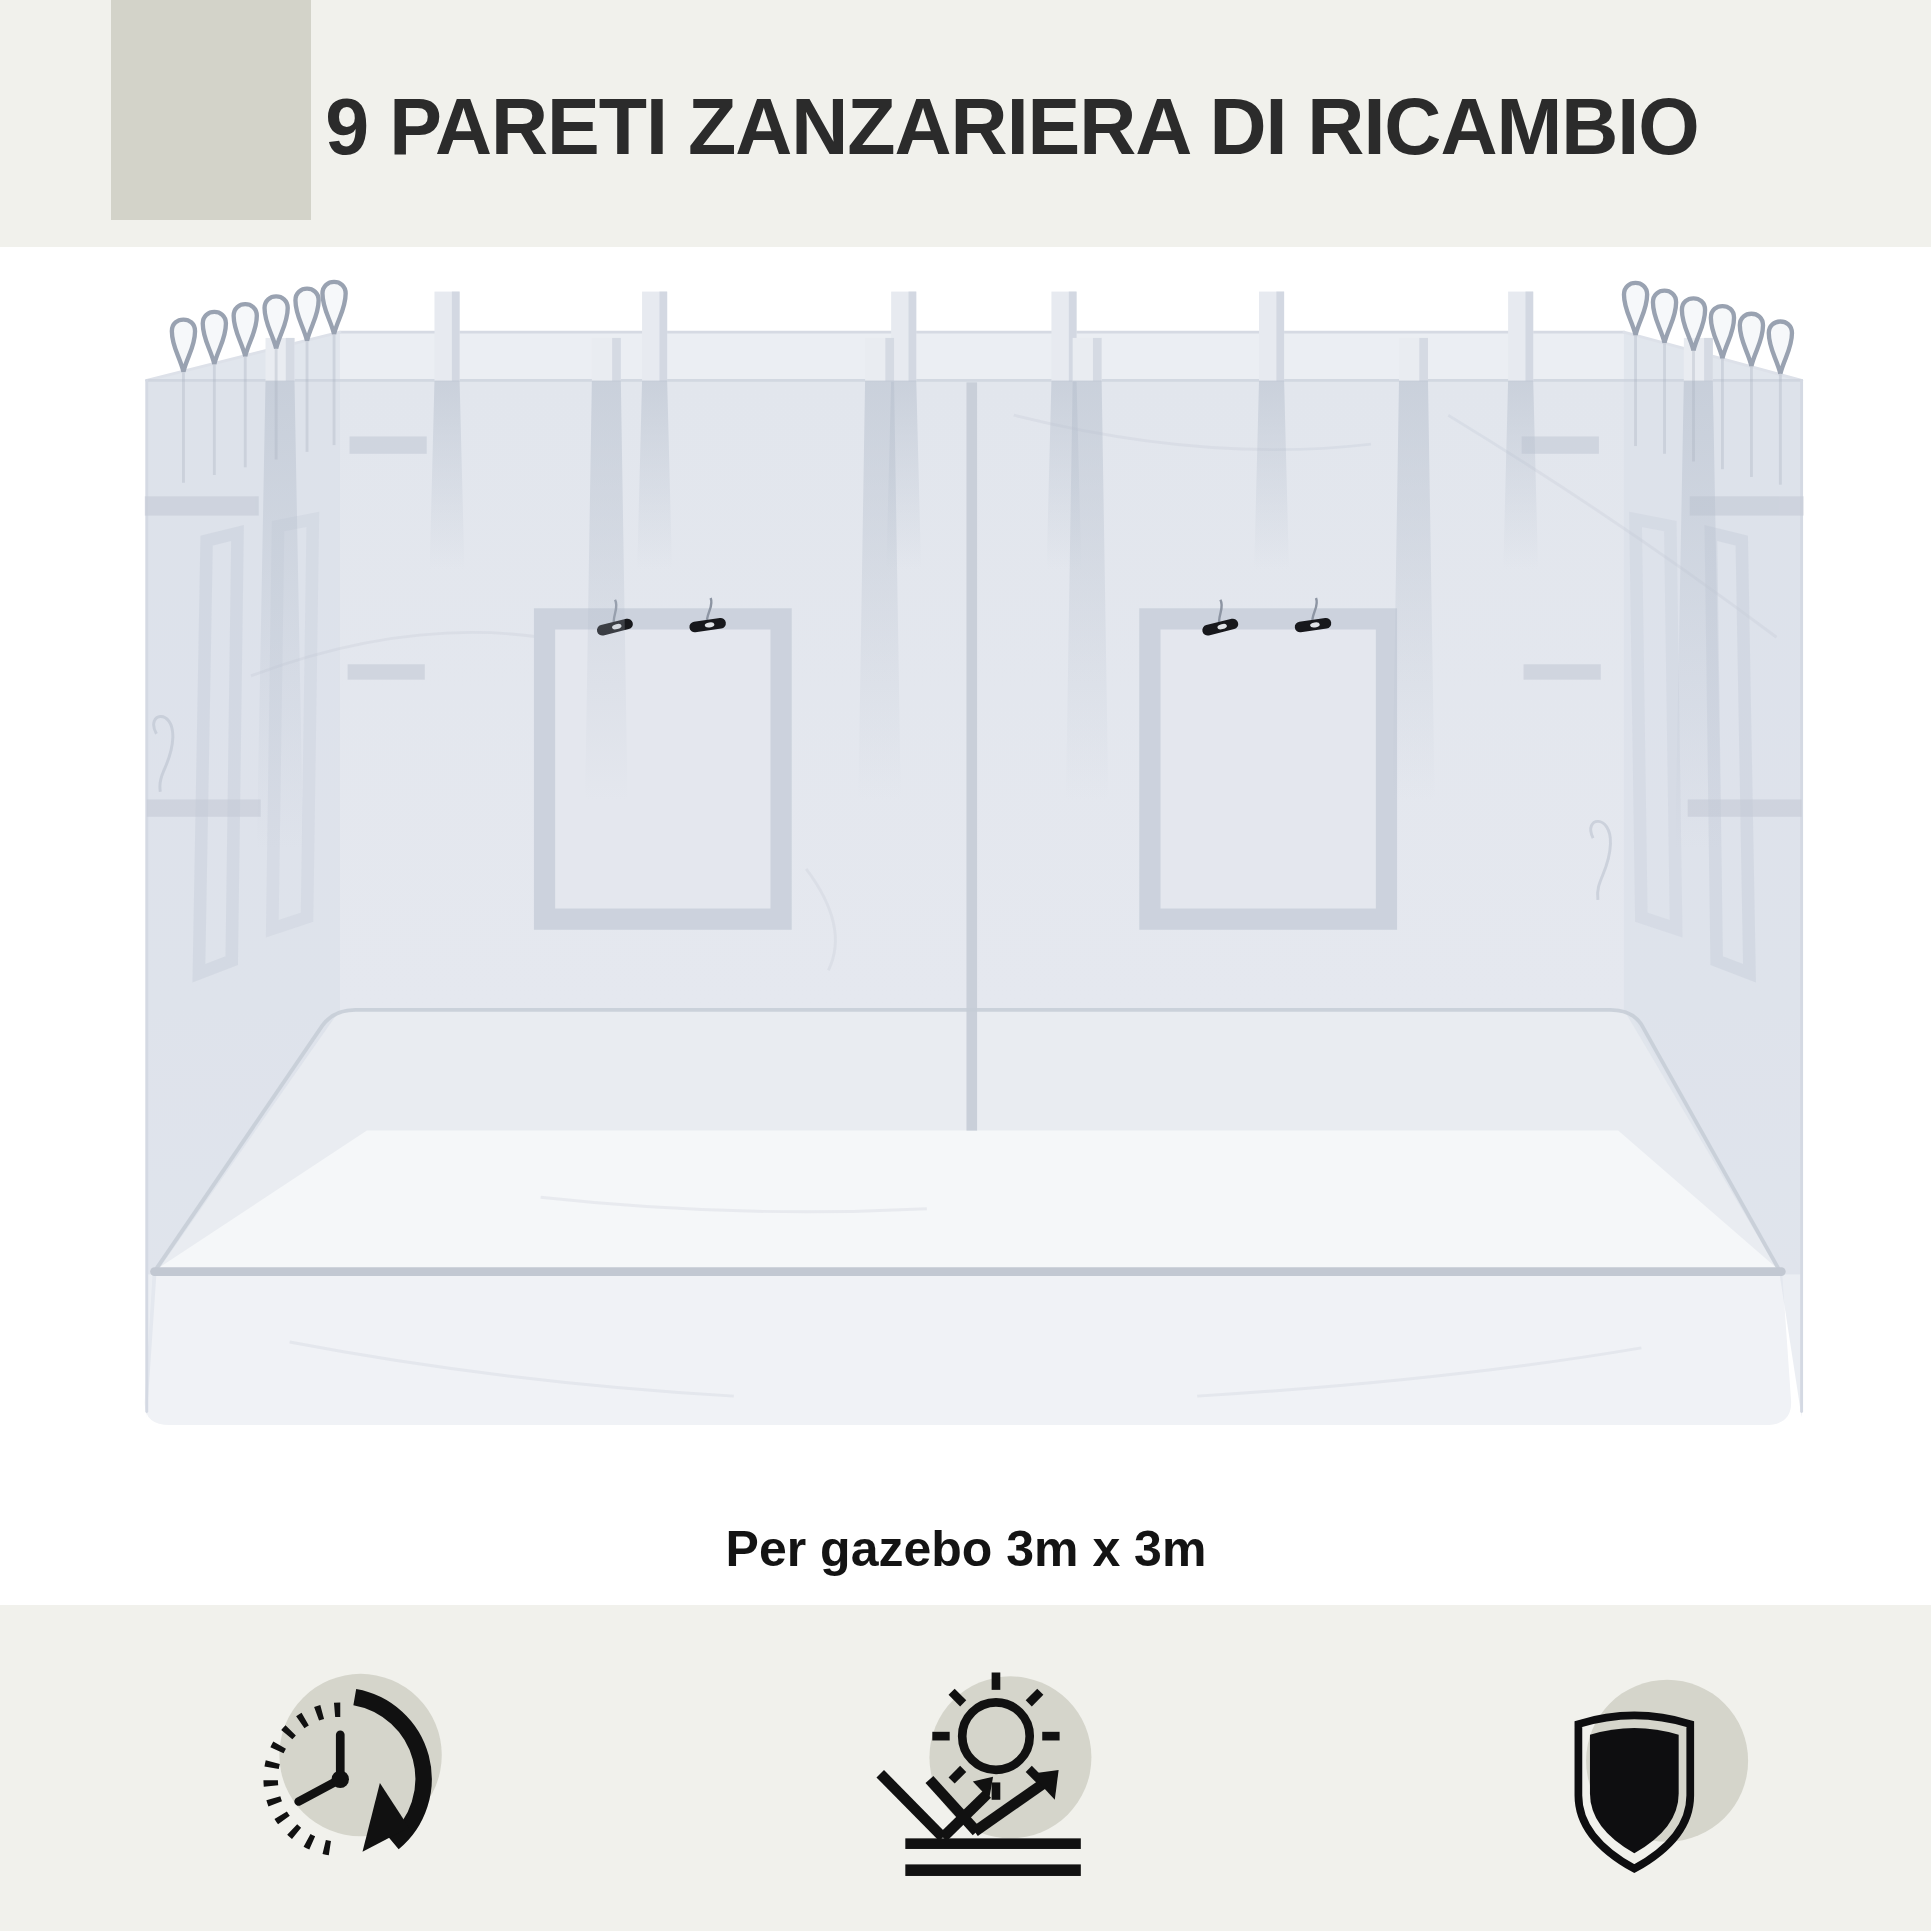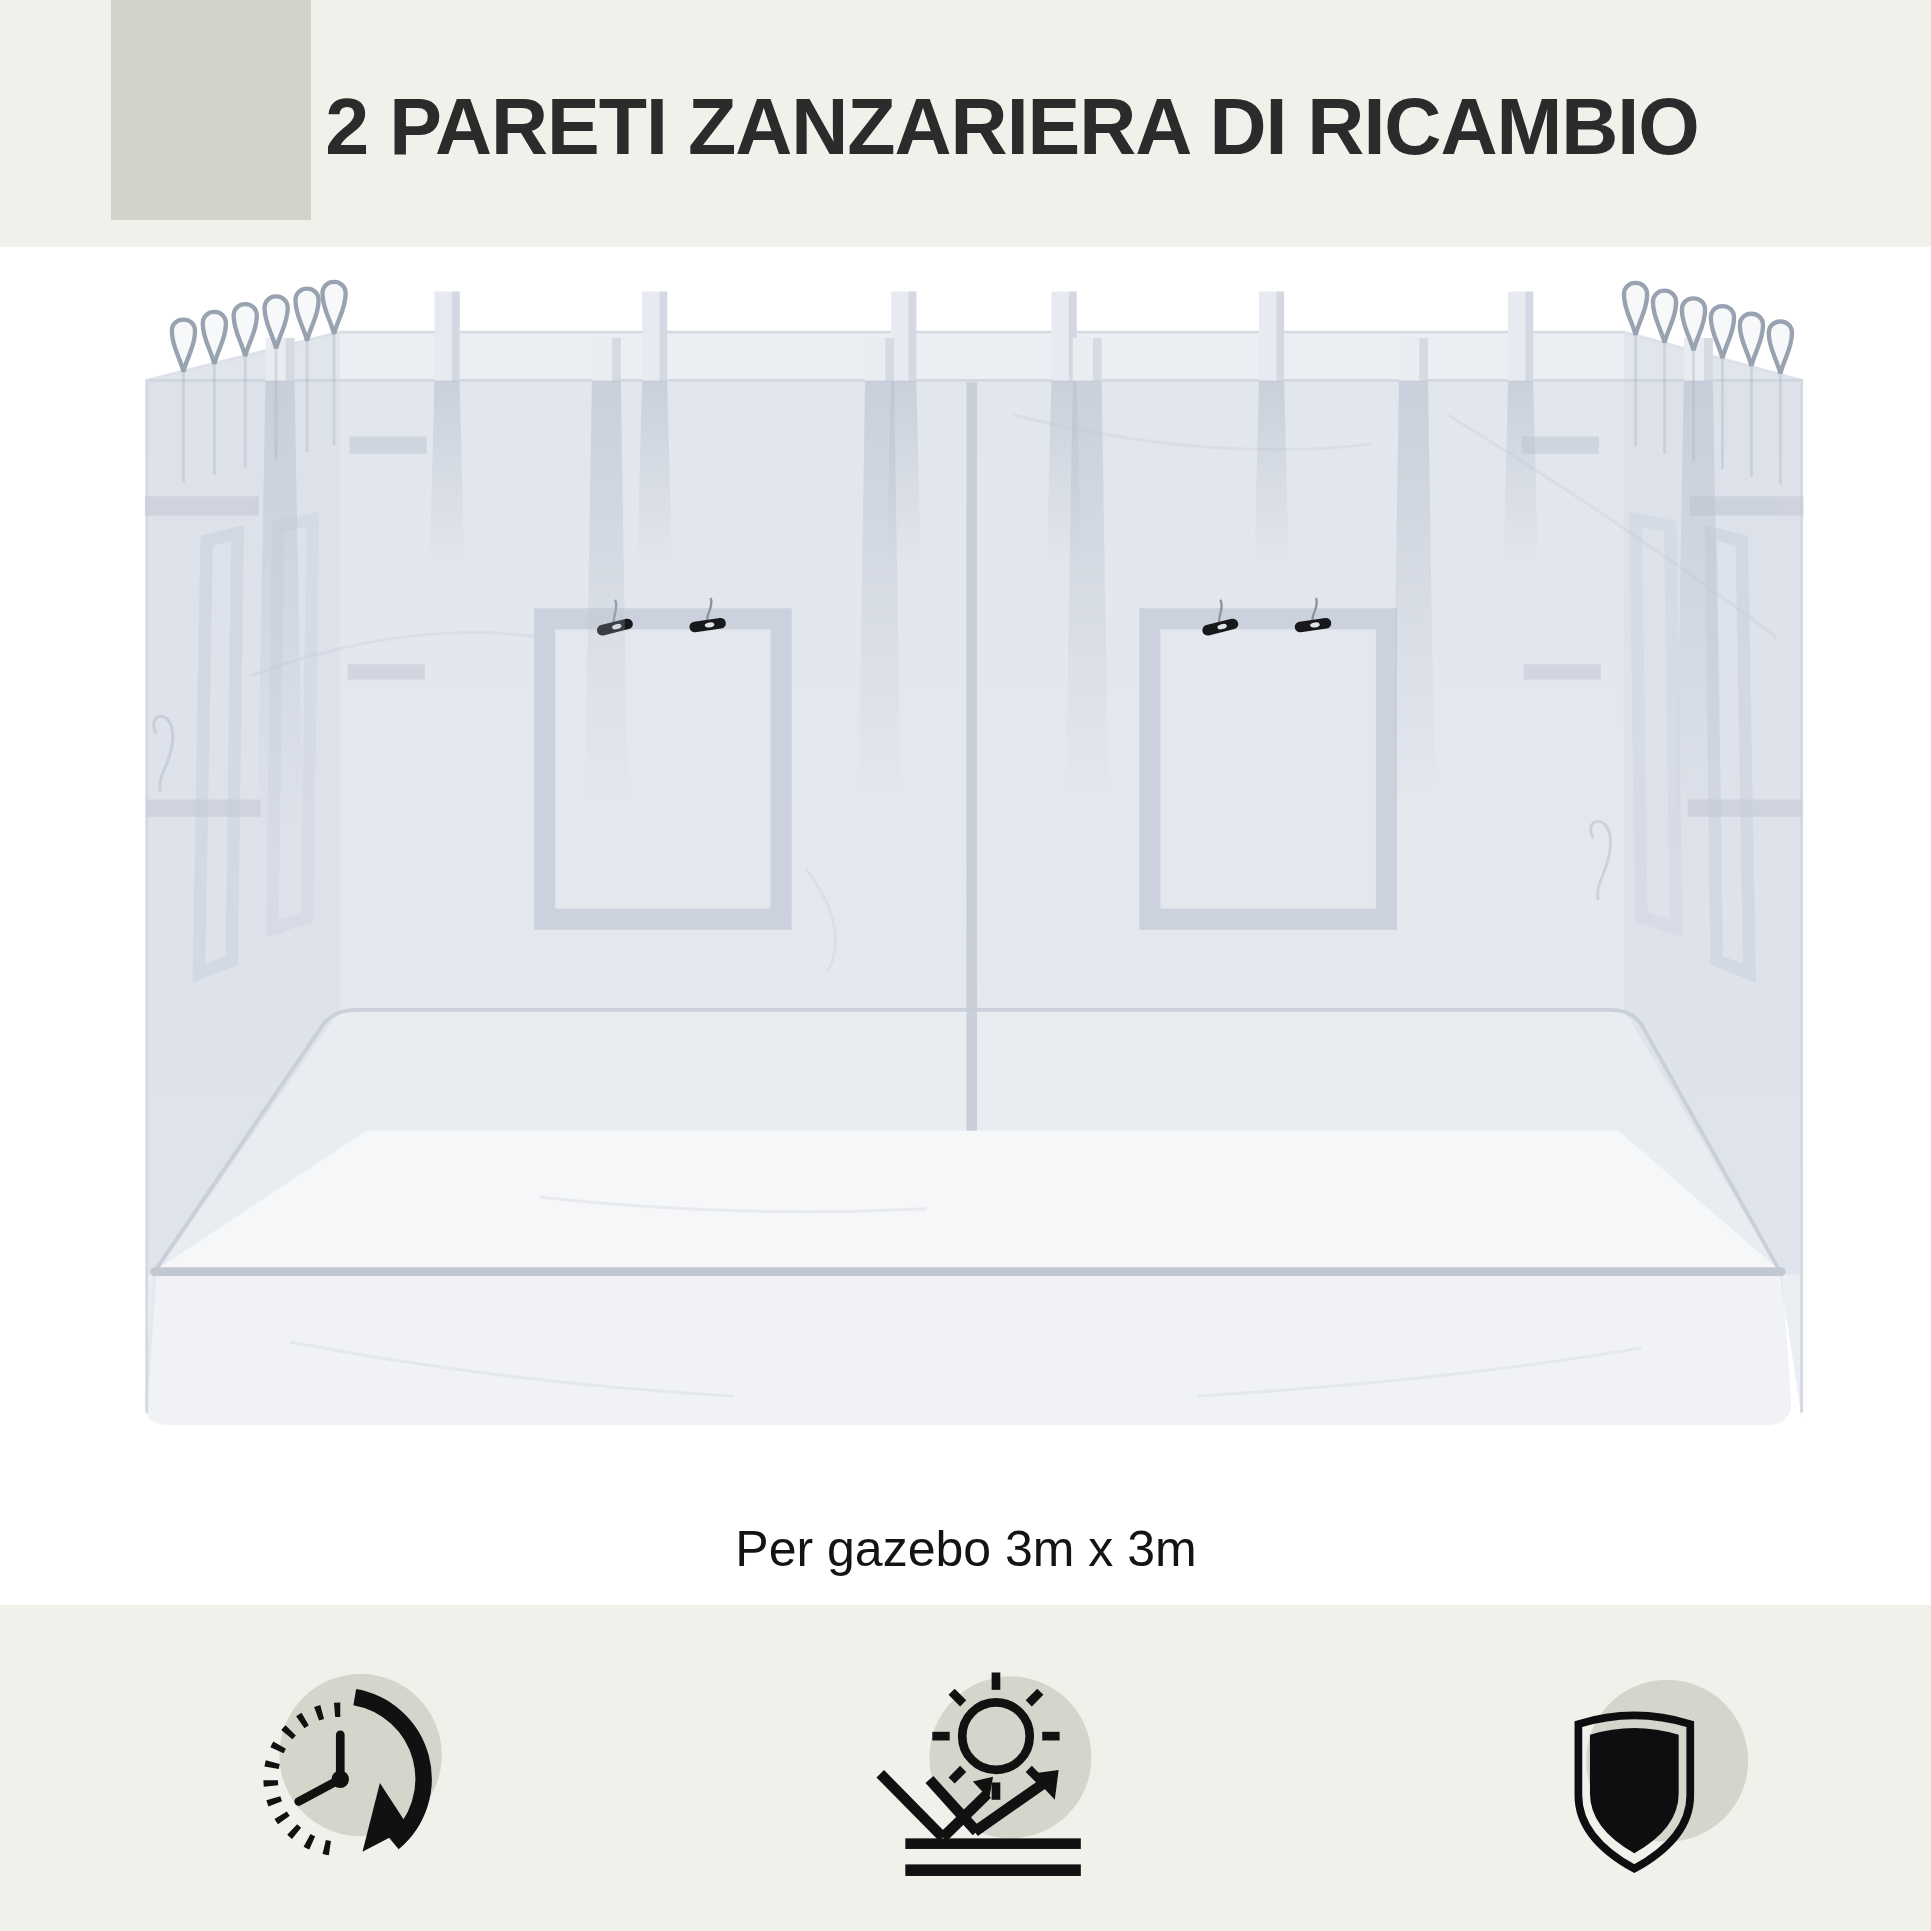--- a/index.html
+++ b/index.html
@@ -10,34 +10,34 @@
   .band{position:absolute;left:0;width:1931px;background:#f1f1ec;}
   #header-band{top:0;height:247px;}
   #footer-band{top:1605px;height:326px;}
   #accent-square{position:absolute;left:111px;top:0;width:200px;height:220px;background:#d3d3c9;}
   #page-title{
     position:absolute;top:81px;left:1012px;transform:translateX(-50%);
     font-size:79px;font-weight:700;color:#2b2b2b;letter-spacing:-1px;white-space:nowrap;
   }
   #product-caption{
     position:absolute;top:1520px;left:966px;transform:translateX(-50%);
-    font-size:50px;font-weight:400;color:#141414;white-space:nowrap;
+    font-size:50px;font-weight:700;color:#141414;white-space:nowrap;
   }
   #net-svg{position:absolute;left:0;top:0;width:1931px;height:1931px;}
   .icon-wrap{position:absolute;}
   #icon-clock{left:203px;top:1641px;}
   #icon-sun{left:859px;top:1632px;}
   #icon-shield{left:1535px;top:1641px;}
 </style>
 </head>
 <body>
 
 <div class="band" id="header-band"></div>
 <div id="accent-square"></div>
-<div id="page-title">2 PARETI ZANZARIERA DI RICAMBIO</div>
+<div id="page-title">9 PARETI ZANZARIERA DI RICAMBIO</div>
 
 <svg id="net-svg" viewBox="0 0 2000 2000" aria-hidden="true">
   <defs>
     <linearGradient id="gWall" x1="0" y1="0" x2="0" y2="1">
       <stop offset="0" stop-color="#e2e6ed"></stop>
       <stop offset="0.7" stop-color="#e5e8ef"></stop>
       <stop offset="1" stop-color="#e8ebf1"></stop>
     </linearGradient>
     <linearGradient id="gFade" x1="0" y1="0" x2="0" y2="1">
       <stop offset="0" stop-color="#b6bfcd" stop-opacity="0.55"></stop>

